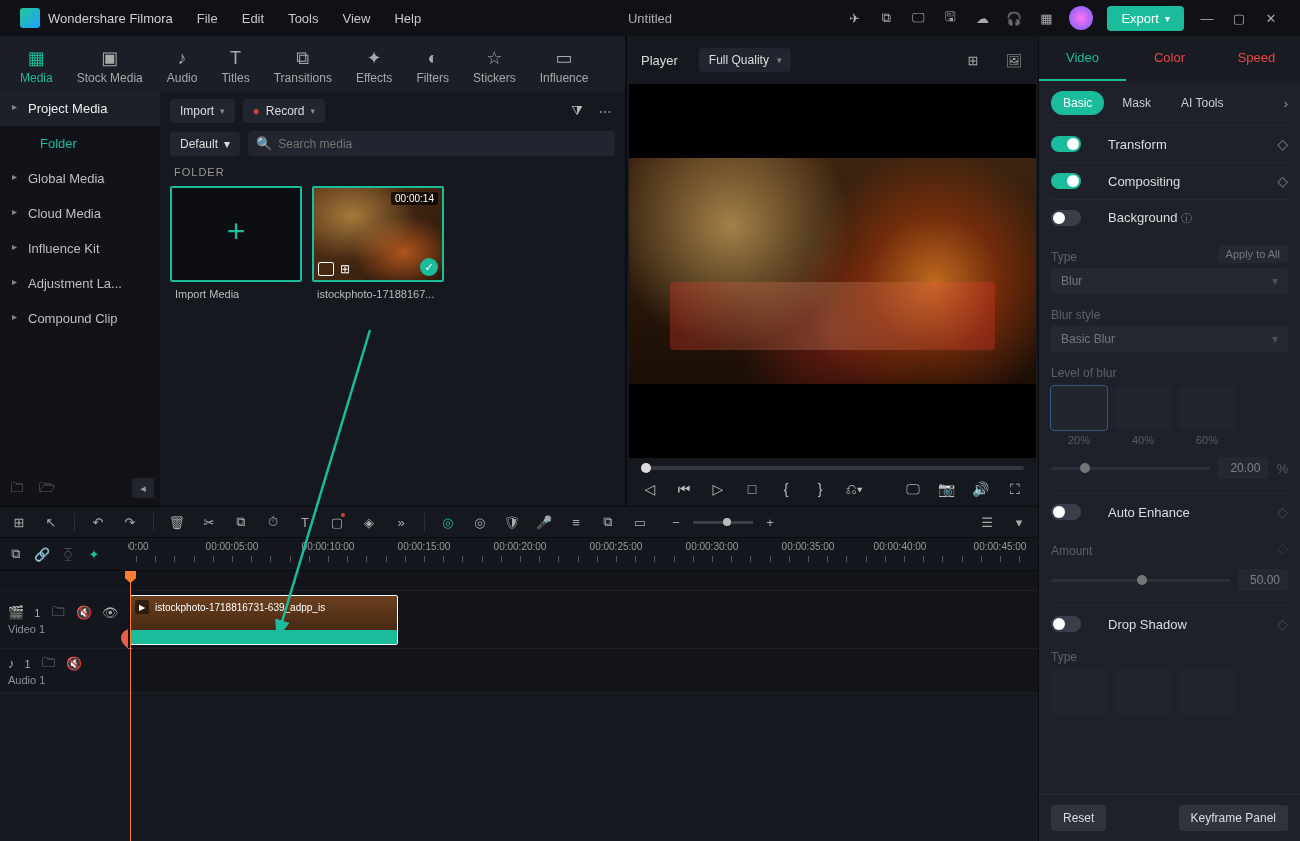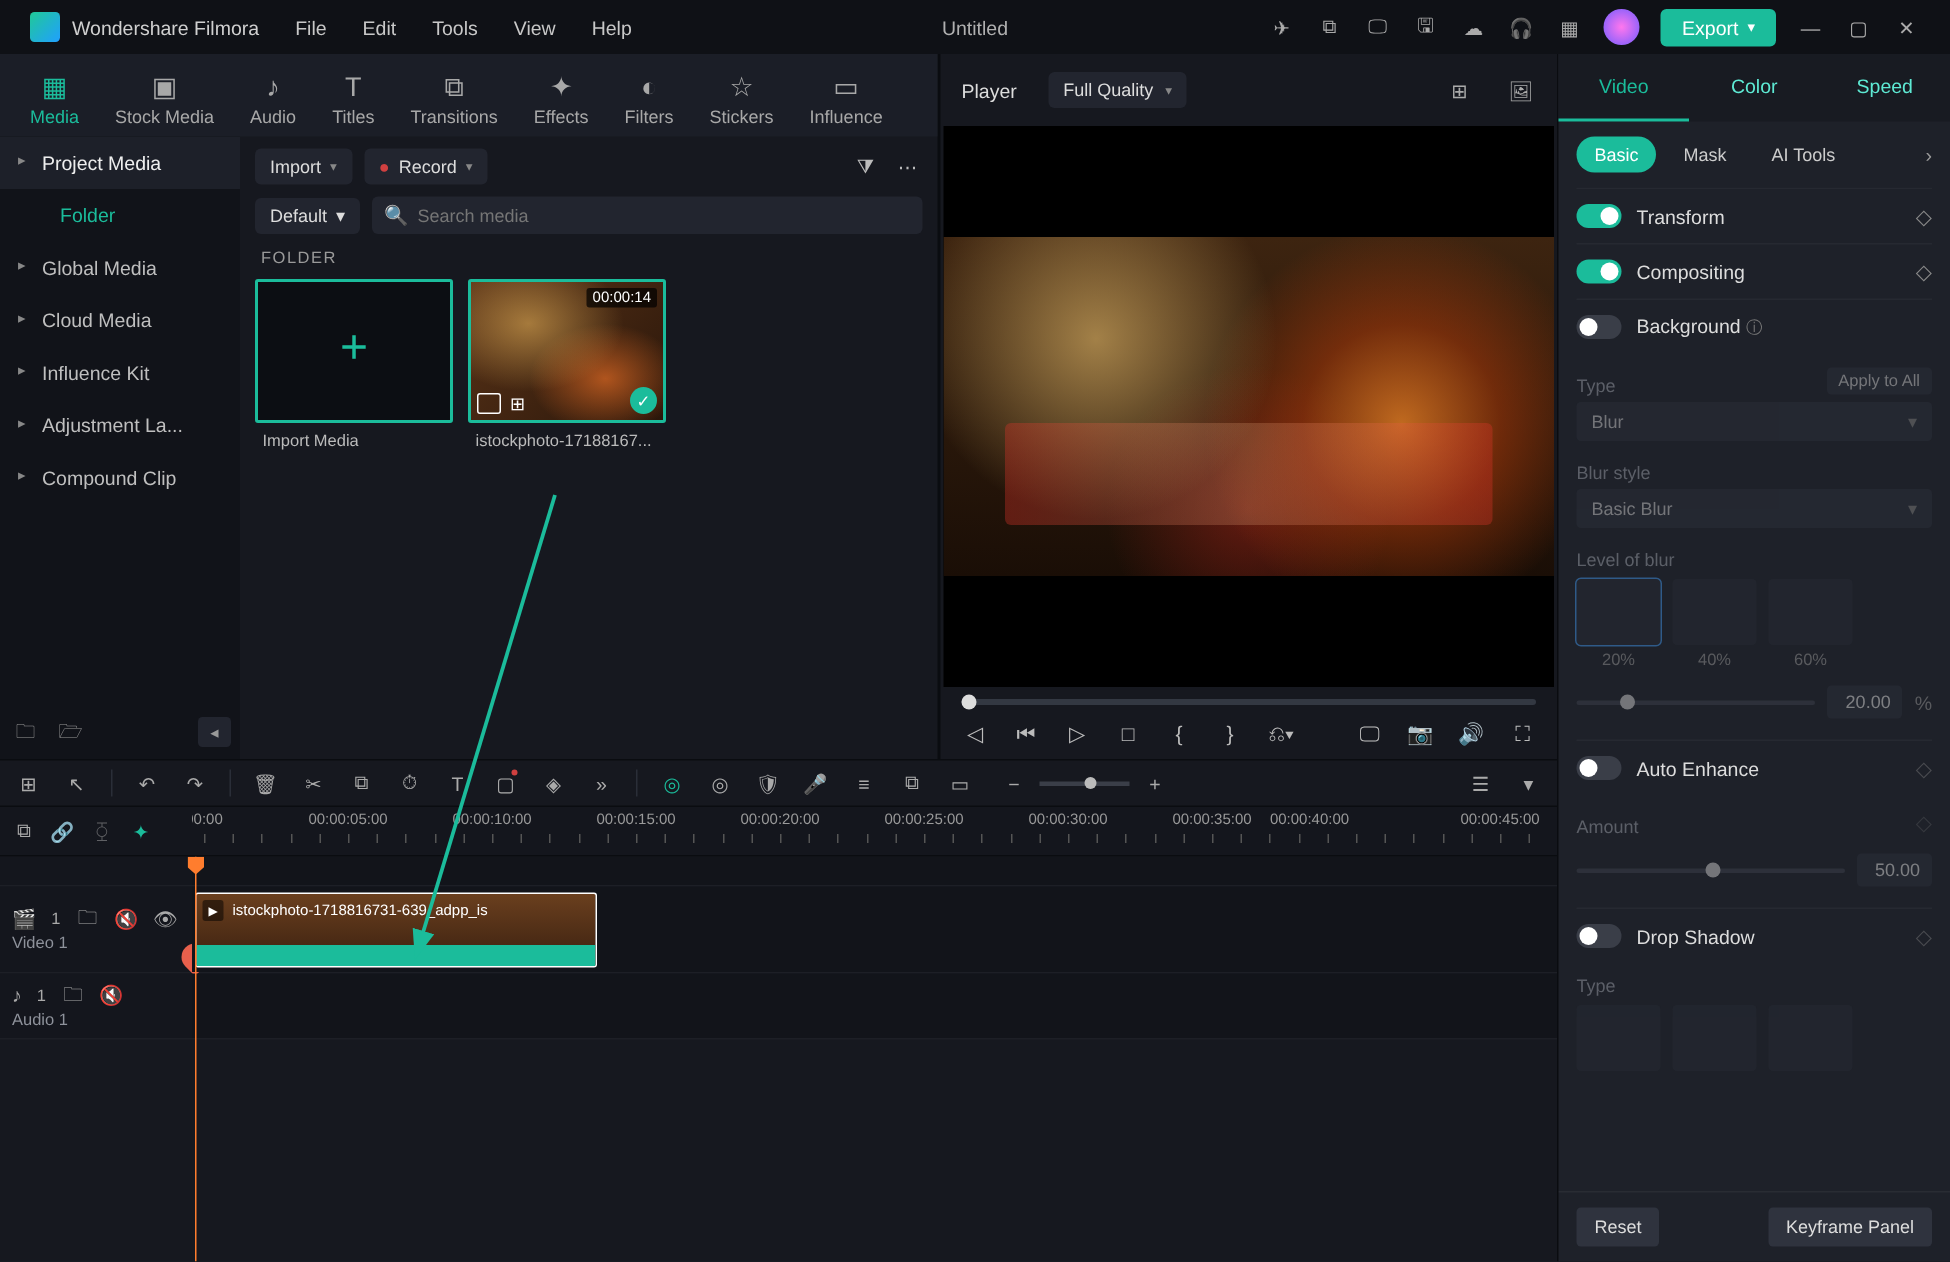--- a/index.html
+++ b/index.html
@@ -67,28 +67,28 @@
 .progress { width:100%; height:4px; background:#333842; border-radius:2px; margin-bottom:10px; position:relative;}
 .progress .dot { width:10px; height:10px; background:#ddd; border-radius:50%; position:absolute; left:0; top:-3px;}
 .time-row { display:flex; align-items:center; justify-content:flex-end; gap:8px; font-size:12px; color:#ccc; margin-top:-30px; margin-bottom:8px;}
 .tc-box { background:#22252f; padding:4px 8px; border-radius:3px; letter-spacing:1px;}
 .pc-btns { display:flex; align-items:center; gap:16px;}
 .pc-btn { color:#bbb; cursor:pointer; width:18px; height:18px; display:flex; align-items:center; justify-content:center; font-size:14px;}
 .pc-btns .spacer { flex:1;}
 
 .prop-panel { background:#1e2129; grid-row: span 2; display:flex; flex-direction:column; border-left:1px solid #0a0c10;}
 .prop-tabs { display:flex; background:#181b22;}
-.prop-tab { flex:1; text-align:center; padding:14px 0; color:#5eead4; font-size:13px; cursor:pointer;}
+.prop-tab { flex:1; text-align:center; padding:14px 0; color:#ef4444; font-size:13px; cursor:pointer;}
 .prop-tab.active { color:#1bbc9b; border-bottom:2px solid #1bbc9b;}
 .sub-tabs { display:flex; padding:10px 12px; gap:6px; align-items:center;}
 .sub-tab { padding:5px 12px; border-radius:12px; color:#ccc; font-size:12px; cursor:pointer;}
 .sub-tab.active { background:#1bbc9b; color:#fff;}
 .sub-tabs .more { margin-left:auto; color:#999; cursor:pointer;}
 .prop-scroll { flex:1; overflow:auto; padding:0 12px 12px;}
-.prop-row { display:flex; align-items:center; padding:10px 0; border-top:1px solid rgba(255,255,255,0.04);}
+.prop-row { display:flex; align-items:center; padding:10px 0; border-top:1px solid rgba(255,255,255,0.04);gap:17px;}
 .toggle { width:30px; height:16px; background:#1bbc9b; border-radius:8px; position:relative; margin-right:10px; cursor:pointer;}
 .toggle .knob { width:12px; height:12px; background:#fff; border-radius:50%; position:absolute; top:2px; right:2px;}
 .toggle.off { background:#3a3e48;}
 .toggle.off .knob { left:2px; right:auto;}
 .prop-name { color:#ddd; font-size:13px; flex:1;}
 .kf { color:#888; font-size:14px; cursor:pointer;}
 .sub-lbl { color:#8e929b; font-size:12px; margin-top:6px;}
 .sel { background:#2a2e38; padding:6px 10px; border-radius:3px; color:#bbb; font-size:12px; margin-top:4px; display:flex; cursor:pointer;text-align:center;}
 .sel .car { margin-left:auto; color:#777;}
 .blur-opts { display:flex; gap:8px; margin-top:6px;}
@@ -505,21 +505,21 @@
             <div class="tick" style="left: 603.2px;"></div>
             <div class="tick" style="left: 622.4px;"></div>
             <div class="tick" style="left: 641.6px;"></div>
             <div class="tick" style="left: 660.8px;"></div>
             <div class="mark" style="left: 680px;">00:00:35:00</div>
             <div class="tick" style="left: 680px;"></div>
             <div class="tick" style="left: 699.2px;"></div>
             <div class="tick" style="left: 718.4px;"></div>
             <div class="tick" style="left: 737.6px;"></div>
             <div class="tick" style="left: 756.8px;"></div>
-            <div class="mark" style="left: 745px;">00:00:40:00</div>
+            <div class="mark" style="left: 772px;">00:00:40:00</div>
             <div class="tick" style="left: 776px;"></div>
             <div class="tick" style="left: 795.2px;"></div>
             <div class="tick" style="left: 814.4px;"></div>
             <div class="tick" style="left: 833.6px;"></div>
             <div class="tick" style="left: 852.8px;"></div>
             <div class="mark" style="left: 872px;">00:00:45:00</div>
             <div class="tick" style="left: 872px;"></div>
             <div class="tick" style="left: 891.2px;"></div>
           </div>
       </div>

